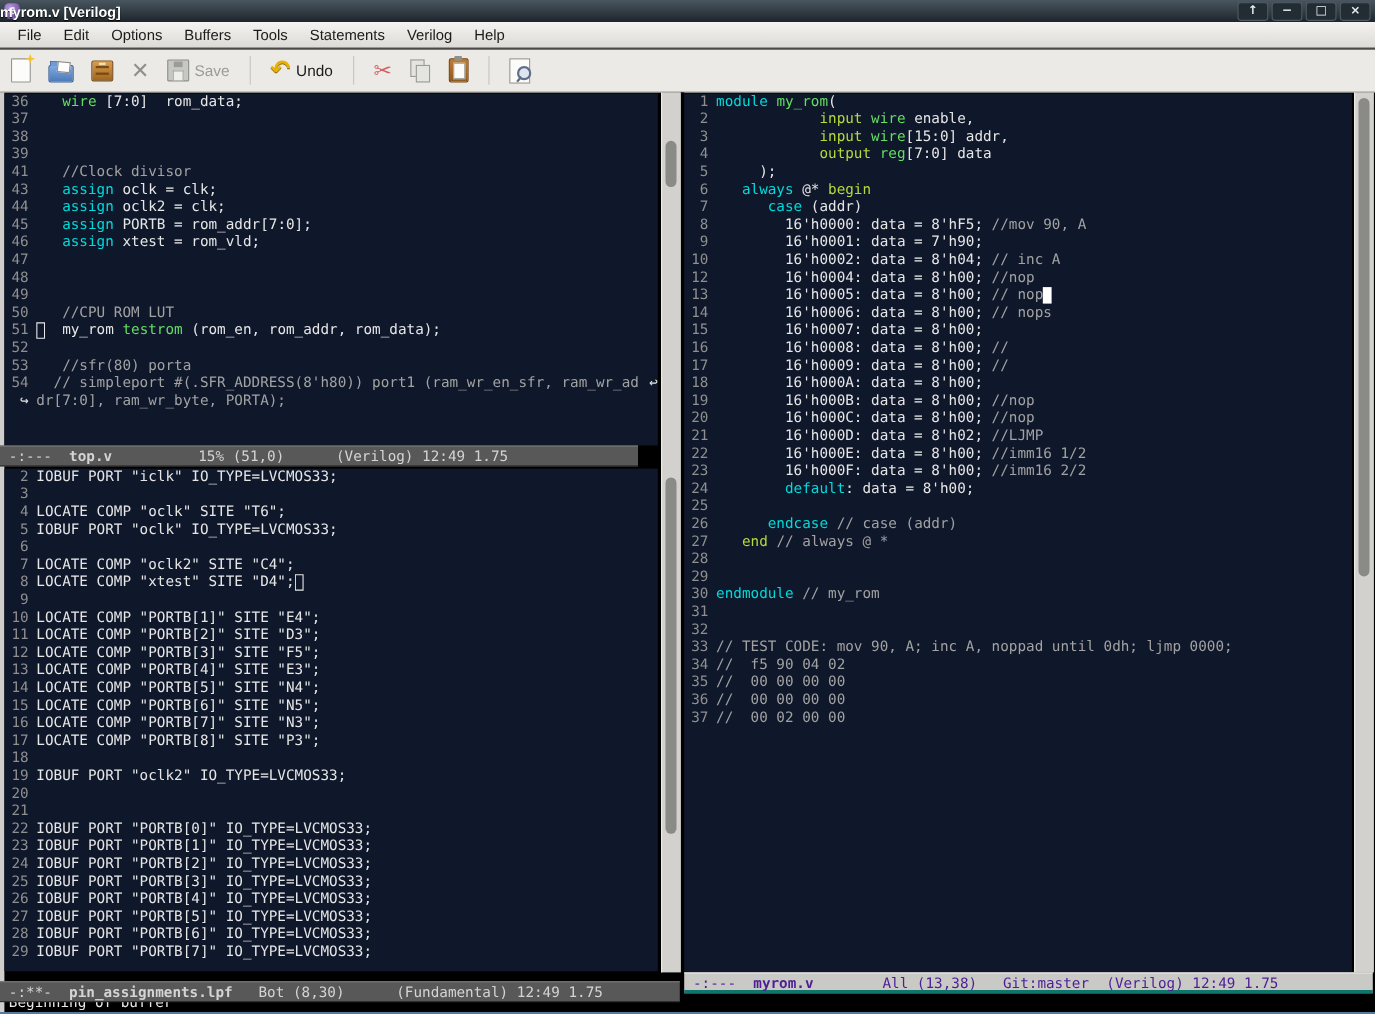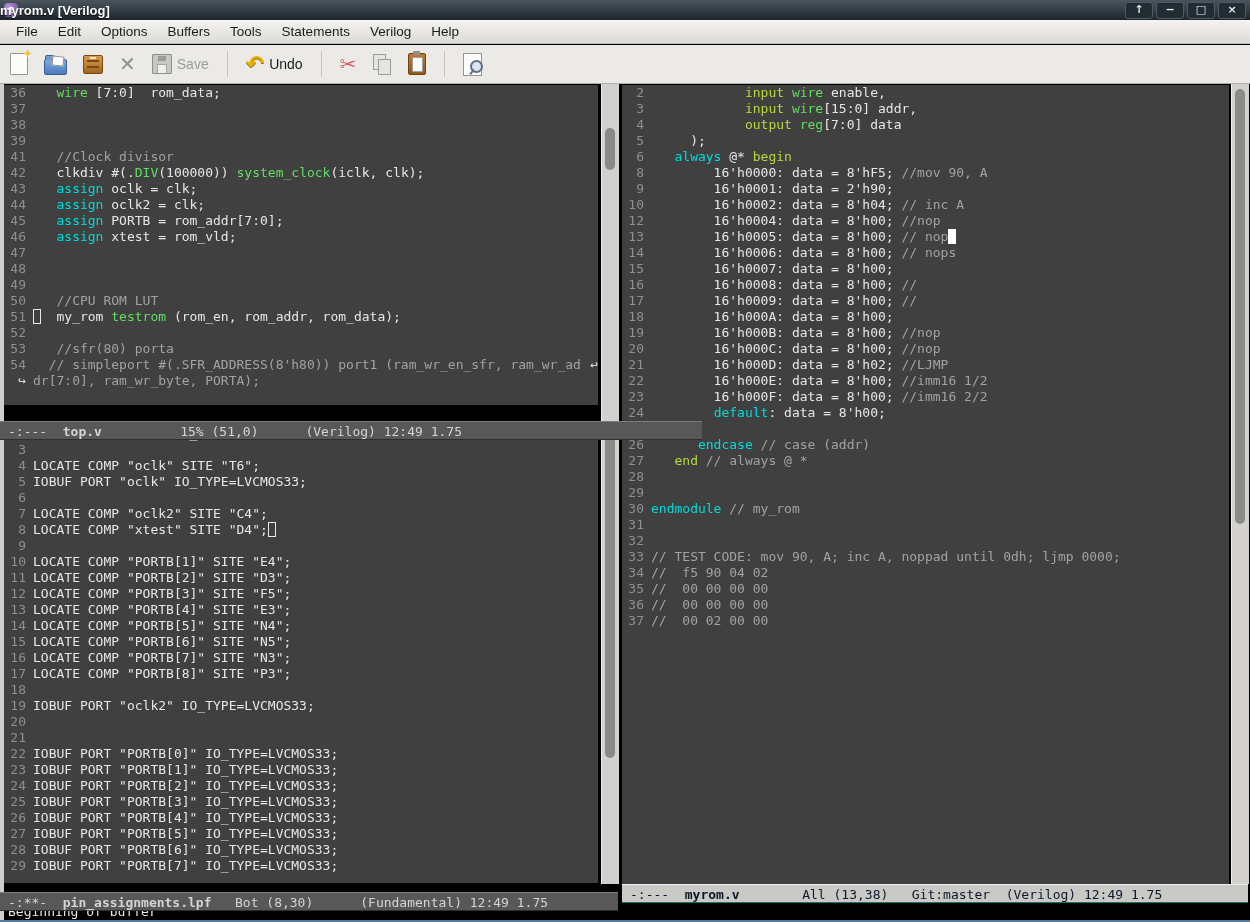--- a/index.html
+++ b/index.html
@@ -56,43 +56,43 @@
   .i-copy::after{left:6px;top:6px;}
   .i-paste{width:16px;height:20px;background:linear-gradient(#c07b32,#8f5a1d);border:1px solid #6d4312;border-radius:2px;position:relative;}
   .i-paste::before{content:"";position:absolute;left:4px;top:-3px;width:7px;height:4px;background:#8f8f8c;border-radius:1px;}
   .i-paste::after{content:"";position:absolute;left:3px;top:3px;width:9px;height:13px;background:#fbfbf9;border:1px solid #a09e99;}
   .i-search{width:17px;height:21px;background:#fcfcfa;border:1px solid #97958f;position:relative;}
   .i-search::before{content:"";position:absolute;right:-2px;bottom:2px;width:9px;height:9px;border:2px solid #5f6e86;
     border-radius:50%;background:rgba(190,205,230,.5);}
   .i-search::after{content:"";position:absolute;right:8px;bottom:0px;width:2px;height:6px;background:#5f6e86;transform:rotate(40deg);}
   
   #left-strip{position:absolute;left:0;top:84px;width:4px;height:838px;background:#cfcecb;}
-  .pane{position:absolute;background:#404040;overflow:hidden;}
+  .pane{position:absolute;background:#0f172a;overflow:hidden;}
   #pane-top{left:4px;top:85px;width:594px;height:320px;}
   #pane-bottom{left:4px;top:426px;width:594px;height:457px;}
   #pane-right{left:622px;top:85px;width:607px;height:799px;}
   .row{height:16px;line-height:16px;font-size:13px;white-space:pre;position:relative;}
   .ln{display:inline-block;width:22px;text-align:right;color:#8f8f8f;margin-right:7px;}
   .c-p{color:#e6e6e6;} .c-c{color:#a2a2a2;} .c-k{color:#00dbdb;} .c-t{color:#63de63;} .c-g{color:#b4da3c;}
   .cur-s{background:#ffffff;color:#000;}
   .cur-h{box-shadow:inset 0 0 0 1px #e8e8e8;}
   .wrapr{position:absolute;right:0;top:0;color:#e0e0e0;}
   .wrapl{color:#e0e0e0;}
   
   .sb-track{position:absolute;width:17px;background:#d2d1cd;border-left:1px solid #efefec;}
   #sb-left{left:601px;top:84px;height:800px;}
   #sb-right{left:1231px;top:84px;height:800px;}
   .sb-thumb{position:absolute;left:3px;width:10px;background:#8a8a87;border-radius:5px;}
   
   .modeline{position:absolute;height:19px;line-height:19px;font-size:13px;white-space:pre;
     padding-left:8px;box-sizing:border-box;z-index:3;}
   .ml-inactive{background:#585858;color:#d4d4d4;border-top:1px solid #7b7b7b;border-bottom:1px solid #2e2e2e;}
-  .ml-active{background:#c9c9c5;color:#0f172a;border-top:1px solid #ececea;border-bottom:1px solid #0f766e;}
+  .ml-active{background:#c9c9c5;color:#4c1d95;border-top:1px solid #ececea;border-bottom:3px solid #0f766e;}
   .ml-b{font-weight:bold;}
-  #ml-top{left:0;top:405px;width:702px;margin-top:16px;}
+  #ml-top{left:0;top:405px;width:580px;}
   #ml-bottom{left:0;top:892px;width:618px;}
   #ml-right{left:622px;top:884px;width:626px;}
   
   #minibuffer{position:absolute;left:4px;top:903px;width:1246px;height:17px;color:#e8e8e8;
     font-size:13px;line-height:17px;white-space:pre;padding-left:4px;}
   #frame-bottom{position:absolute;left:0;top:920px;width:1250px;height:2px;background:#58799f;}
   #gap-mid{position:absolute;left:618px;top:84px;width:4px;height:800px;background:#000;}
 </style>
 </head>
 <body>
@@ -159,21 +159,20 @@
 
   <div id="left-strip"></div>
   <div id="gap-mid"></div>
 
   <div id="pane-top" class="pane">
       <div class="row"><span class="ln">36</span><span class="c-p">   </span><span class="c-t">wire</span><span class="c-p"> [7:0]  rom_data;</span></div>
       <div class="row"><span class="ln">37</span></div>
       <div class="row"><span class="ln">38</span></div>
       <div class="row"><span class="ln">39</span></div>
       <div class="row"><span class="ln">41</span><span class="c-c">   //Clock divisor</span></div>
-      <div class="row"><span class="ln">42</span><span class="c-p">   clkdiv #(.</span><span class="c-t">DIV</span><span class="c-p">(100000)) </span><span class="c-t">system_clock</span><span class="c-p">(iclk, clk);</span></div>
       <div class="row"><span class="ln">43</span><span class="c-p">   </span><span class="c-k">assign</span><span class="c-p"> oclk = clk;</span></div>
       <div class="row"><span class="ln">44</span><span class="c-p">   </span><span class="c-k">assign</span><span class="c-p"> oclk2 = clk;</span></div>
       <div class="row"><span class="ln">45</span><span class="c-p">   </span><span class="c-k">assign</span><span class="c-p"> PORTB = rom_addr[7:0];</span></div>
       <div class="row"><span class="ln">46</span><span class="c-p">   </span><span class="c-k">assign</span><span class="c-p"> xtest = rom_vld;</span></div>
       <div class="row"><span class="ln">47</span></div>
       <div class="row"><span class="ln">48</span></div>
       <div class="row"><span class="ln">49</span></div>
       <div class="row"><span class="ln">50</span><span class="c-c">   //CPU ROM LUT</span></div>
       <div class="row"><span class="ln">51</span><span class="cur-h c-p"> </span><span class="c-p">  my_rom </span><span class="c-t">testrom</span><span class="c-p"> (rom_en, rom_addr, rom_data);</span></div>
       <div class="row"><span class="ln">52</span></div>
@@ -205,27 +204,29 @@
       <div class="row"><span class="ln">22</span><span class="c-p">IOBUF PORT "PORTB[0]" IO_TYPE=LVCMOS33;</span></div>
       <div class="row"><span class="ln">23</span><span class="c-p">IOBUF PORT "PORTB[1]" IO_TYPE=LVCMOS33;</span></div>
       <div class="row"><span class="ln">24</span><span class="c-p">IOBUF PORT "PORTB[2]" IO_TYPE=LVCMOS33;</span></div>
       <div class="row"><span class="ln">25</span><span class="c-p">IOBUF PORT "PORTB[3]" IO_TYPE=LVCMOS33;</span></div>
       <div class="row"><span class="ln">26</span><span class="c-p">IOBUF PORT "PORTB[4]" IO_TYPE=LVCMOS33;</span></div>
       <div class="row"><span class="ln">27</span><span class="c-p">IOBUF PORT "PORTB[5]" IO_TYPE=LVCMOS33;</span></div>
       <div class="row"><span class="ln">28</span><span class="c-p">IOBUF PORT "PORTB[6]" IO_TYPE=LVCMOS33;</span></div>
       <div class="row"><span class="ln">29</span><span class="c-p">IOBUF PORT "PORTB[7]" IO_TYPE=LVCMOS33;</span></div>
     </div>
   <div id="pane-right" class="pane">
+      <div class="row"><span class="ln">1</span><span class="c-k">module</span><span class="c-p"> </span><span class="c-t">my_rom</span><span class="c-p">(</span></div>
       <div class="row"><span class="ln">2</span><span class="c-p">            </span><span class="c-g">input</span><span class="c-p"> </span><span class="c-t">wire</span><span class="c-p"> enable,</span></div>
       <div class="row"><span class="ln">3</span><span class="c-p">            </span><span class="c-g">input</span><span class="c-p"> </span><span class="c-t">wire</span><span class="c-p">[15:0] addr,</span></div>
       <div class="row"><span class="ln">4</span><span class="c-p">            </span><span class="c-g">output</span><span class="c-p"> </span><span class="c-t">reg</span><span class="c-p">[7:0] data</span></div>
       <div class="row"><span class="ln">5</span><span class="c-p">     );</span></div>
       <div class="row"><span class="ln">6</span><span class="c-p">   </span><span class="c-k">always</span><span class="c-p"> @* </span><span class="c-g">begin</span></div>
+      <div class="row"><span class="ln">7</span><span class="c-p">      </span><span class="c-k">case</span><span class="c-p"> (addr)</span></div>
       <div class="row"><span class="ln">8</span><span class="c-p">        16'h0000: data = 8'hF5; </span><span class="c-c">//mov 90, A</span></div>
-      <div class="row"><span class="ln">9</span><span class="c-p">        16'h0001: data = 2'h90;</span></div>
+      <div class="row"><span class="ln">9</span><span class="c-p">        16'h0001: data = 7'h90;</span></div>
       <div class="row"><span class="ln">10</span><span class="c-p">        16'h0002: data = 8'h04; </span><span class="c-c">// inc A</span></div>
       <div class="row"><span class="ln">12</span><span class="c-p">        16'h0004: data = 8'h00; </span><span class="c-c">//nop</span></div>
       <div class="row"><span class="ln">13</span><span class="c-p">        16'h0005: data = 8'h00; </span><span class="c-c">// nop</span><span class="cur-s c-p"> </span></div>
       <div class="row"><span class="ln">14</span><span class="c-p">        16'h0006: data = 8'h00; </span><span class="c-c">// nops</span></div>
       <div class="row"><span class="ln">15</span><span class="c-p">        16'h0007: data = 8'h00;</span></div>
       <div class="row"><span class="ln">16</span><span class="c-p">        16'h0008: data = 8'h00; </span><span class="c-c">//</span></div>
       <div class="row"><span class="ln">17</span><span class="c-p">        16'h0009: data = 8'h00; </span><span class="c-c">//</span></div>
       <div class="row"><span class="ln">18</span><span class="c-p">        16'h000A: data = 8'h00;</span></div>
       <div class="row"><span class="ln">19</span><span class="c-p">        16'h000B: data = 8'h00; </span><span class="c-c">//nop</span></div>
       <div class="row"><span class="ln">20</span><span class="c-p">        16'h000C: data = 8'h00; </span><span class="c-c">//nop</span></div>

